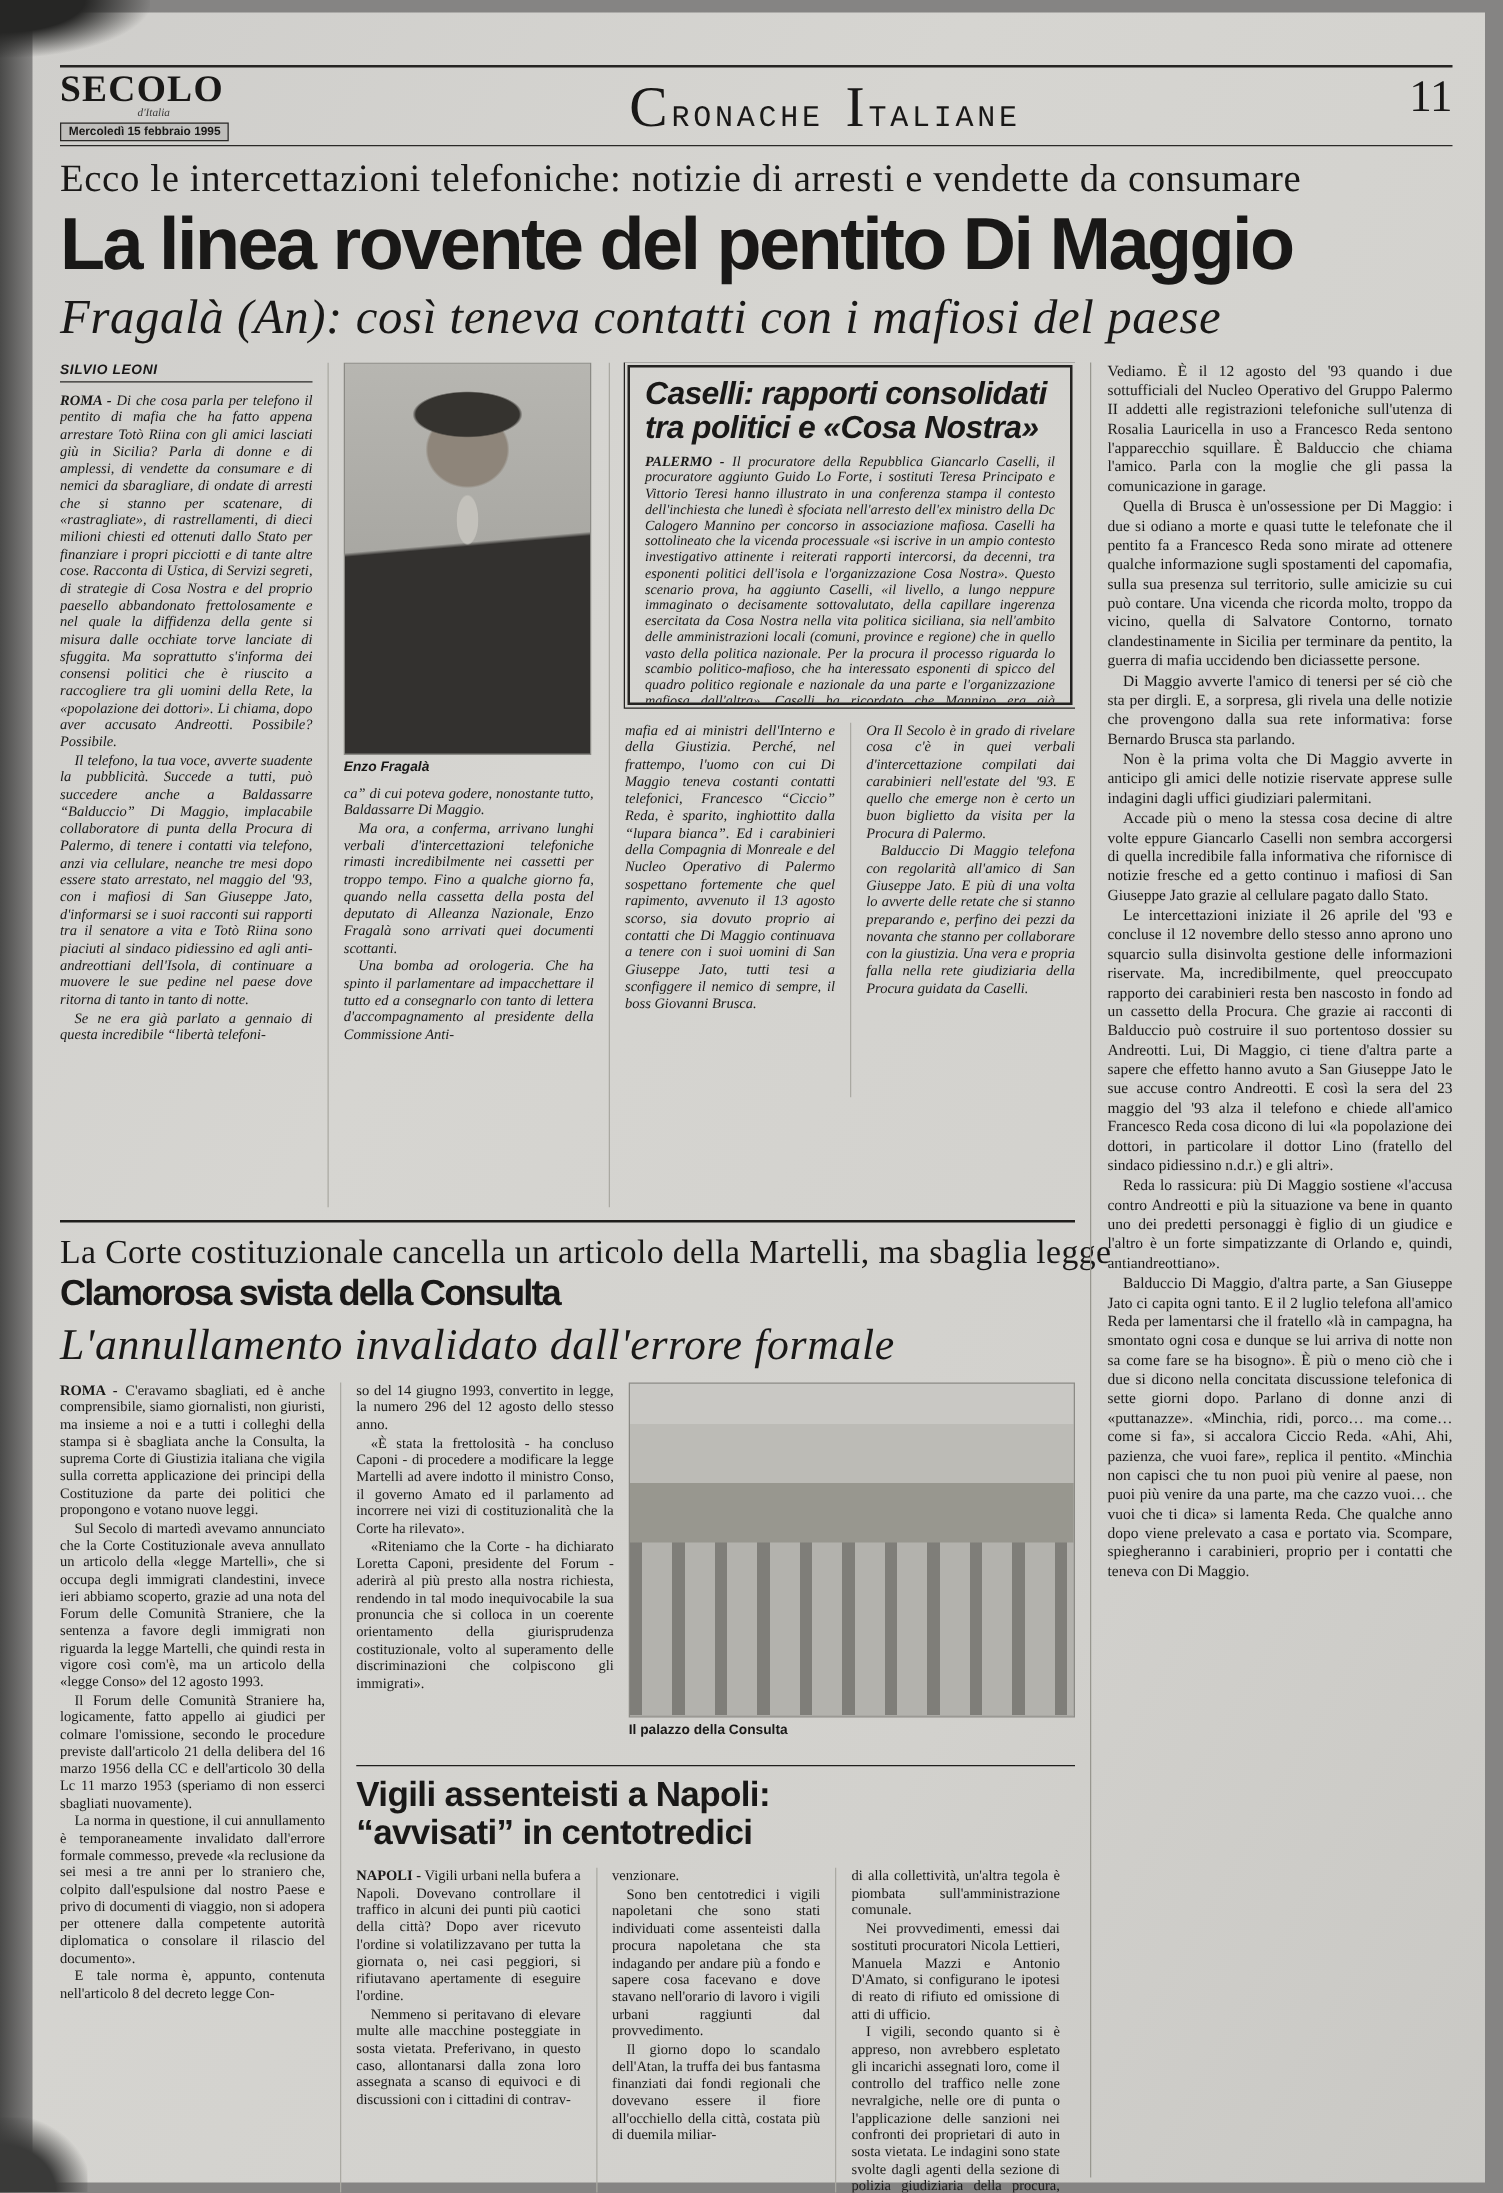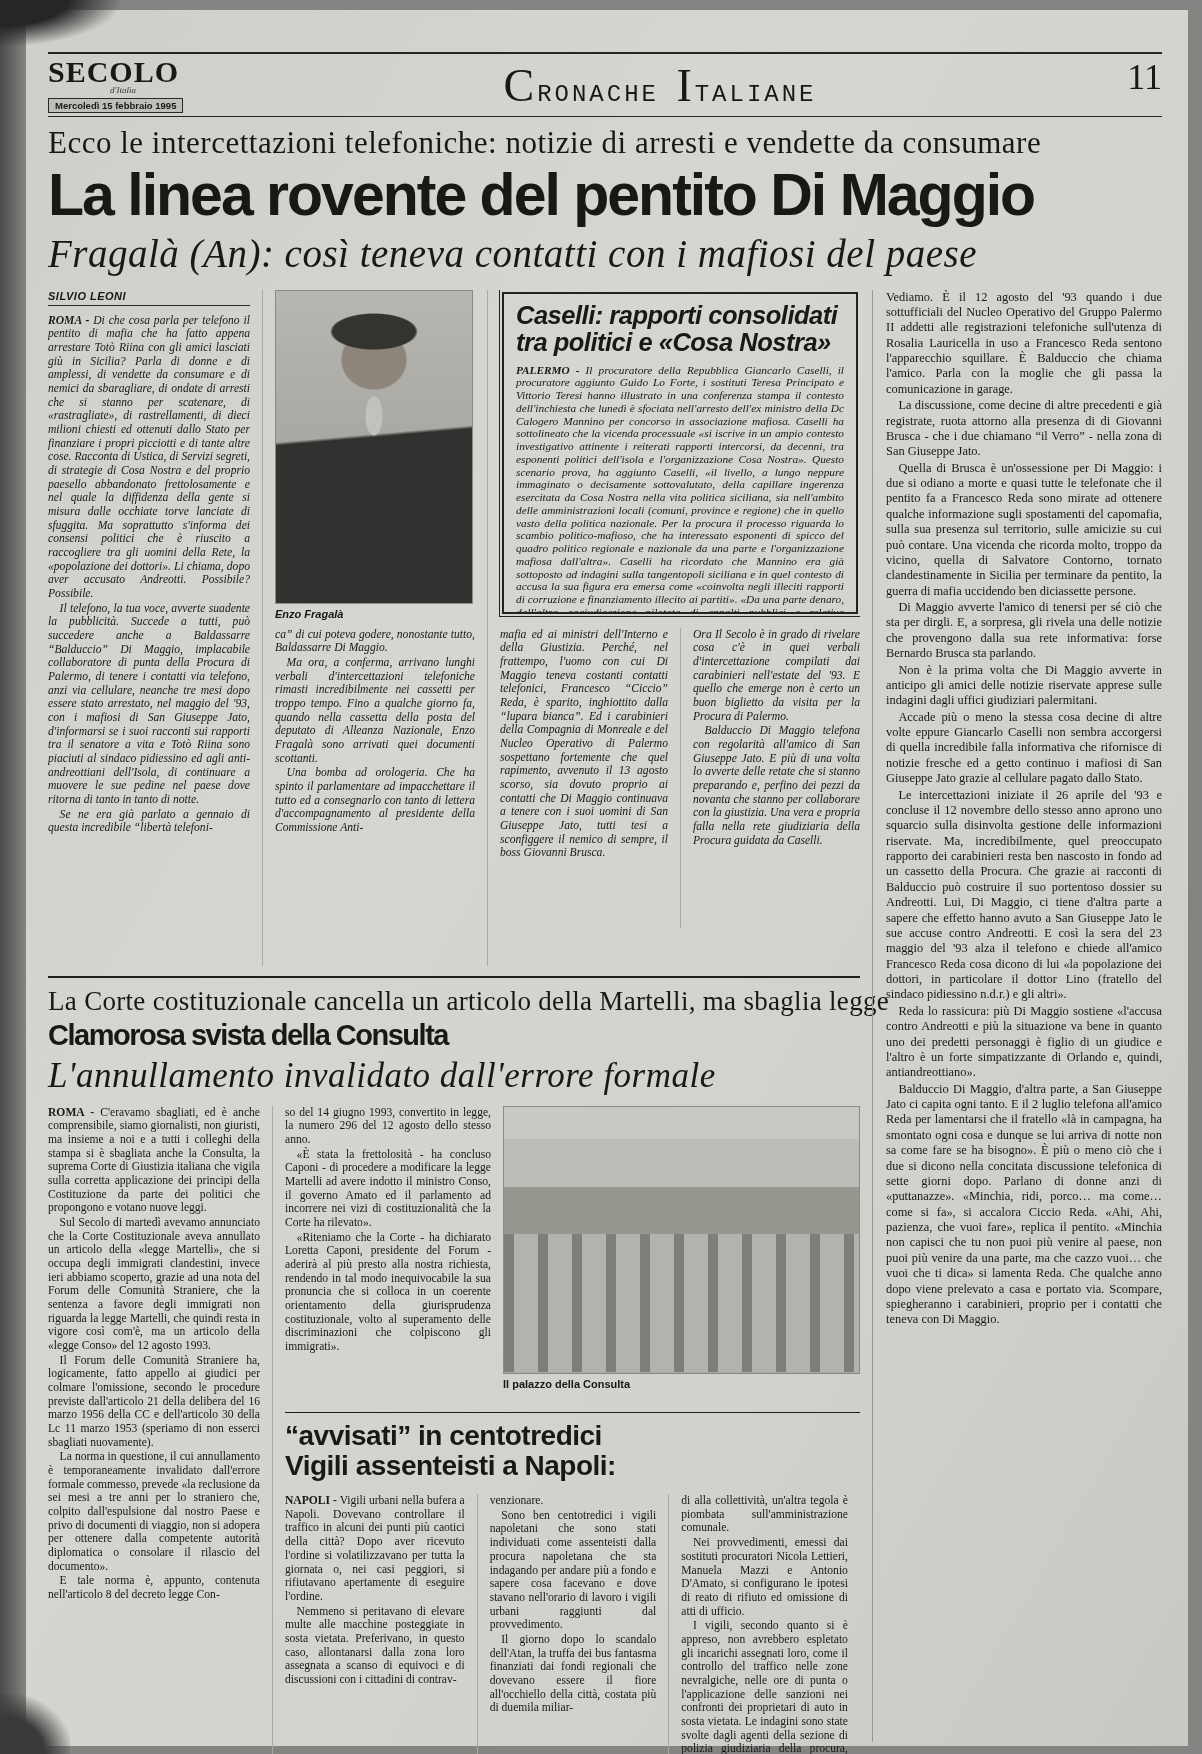--- a/index.html
+++ b/index.html
@@ -58,21 +58,21 @@
     background:
       radial-gradient(ellipse 34% 9% at 50% 13%, #35332f 0 62%, transparent 66%),
       radial-gradient(ellipse 26% 15% at 50% 22%, #8e857a 0 62%, transparent 66%),
       radial-gradient(ellipse 7% 10% at 50% 40%, #c3c1bb 0 60%, transparent 65%),
       linear-gradient(175deg, transparent 46%, #33312f 47%),
       linear-gradient(#b7b6b1, #a5a49f 60%, #8f8e89);
     border:1px solid #8b8a85;}
   .caption{font-family:"Liberation Sans","DejaVu Sans",sans-serif;font-weight:bold;font-size:11px;margin:4px 0 8px 0;}
 
   .caselli-box{border:2.5px solid #242321;outline:1px solid #242321;outline-offset:2px;
-    padding:8px 12px 10px 12px;margin:2px 2px 14px 2px;height:322px;overflow:hidden;box-sizing:border-box;}
+    padding:8px 12px 10px 12px;margin:2px 2px 14px 2px;height:272px;overflow:hidden;box-sizing:border-box;}
   .caselli-head{font-family:"Liberation Sans","DejaVu Sans",sans-serif;font-weight:bold;font-size:25.5px;line-height:1.06;letter-spacing:-0.5px;margin-bottom:8px;}
   .caselli-body{font-size:11.3px;line-height:1.13;text-align:justify;}
   .box-cols{display:flex;height:300px;overflow:hidden;}
   .box-col{width:50%;box-sizing:border-box;}
   .box-col + .box-col{border-left:1px solid #aaa9a2;padding-left:12px;}
   .box-col.first-col{padding-right:12px;}
 
   .thick-rule{border-top:2.5px solid #1f1e1c;margin:10px 0 8px 0;}
   .thin-rule{border-top:1.5px solid #1f1e1c;margin:6px 0 8px 0;}
 
@@ -175,22 +175,22 @@
             <div class="photo-consulta-wrap">
               <div class="photo-consulta"></div>
               <div class="caption">Il palazzo della Consulta</div>
             </div>
           </div>
 
           <div class="thin-rule"></div>
 
           <div>
             <div class="a3-headline">
+              <div>Vigili assenteisti a Napoli:</div>
               <div>“avvisati” in centotredici</div>
-              <div>Vigili assenteisti a Napoli:</div>
             </div>
             <div class="a3-cols">
               <div class="a3-col">
                 <p class="bp first"><span class="dl">NAPOLI -</span> <span>Vigili urbani nella bufera a Napoli. Dovevano controllare il traffico in alcuni dei punti più caotici della città? Dopo aver ricevuto l'ordine si volatilizzavano per tutta la giornata o, nei casi peggiori, si rifiutavano apertamente di eseguire l'ordine.</span></p>
                 <p class="bp">Nemmeno si peritavano di elevare multe alle macchine posteggiate in sosta vietata. Preferivano, in questo caso, allontanarsi dalla zona loro assegnata a scanso di equivoci e di discussioni con i cittadini di contrav-</p>
               </div>
               <div class="a3-col">
                 <p class="bp first">venzionare.</p>
                 <p class="bp">Sono ben centotredici i vigili napoletani che sono stati individuati come assenteisti dalla procura napoletana che sta indagando per andare più a fondo e sapere cosa facevano e dove stavano nell'orario di lavoro i vigili urbani raggiunti dal provvedimento.</p>
                 <p class="bp">Il giorno dopo lo scandalo dell'Atan, la truffa dei bus fantasma finanziati dai fondi regionali che dovevano essere il fiore all'occhiello della città, costata più di duemila miliar-</p>
@@ -201,21 +201,20 @@
                 <p class="bp">I vigili, secondo quanto si è appreso, non avrebbero espletato gli incarichi assegnati loro, come il controllo del traffico nelle zone nevralgiche, nelle ore di punta o l'applicazione delle sanzioni nei confronti dei proprietari di auto in sosta vietata. Le indagini sono state svolte dagli agenti della sezione di polizia giudiziaria della procura, che hanno eseguito numerosi controlli al centro e in periferia.</p>
               </div>
             </div>
           </div>
         </div>
       </div>
     </div>
 
     <div class="right-col">
       <p class="bp first" style="font-size:inherit;line-height:inherit;">Vediamo. È il 12 agosto del '93 quando i due sottufficiali del Nucleo Operativo del Gruppo Palermo II addetti alle registrazioni telefoniche sull'utenza di Rosalia Lauricella in uso a Francesco Reda sentono l'apparecchio squillare. È Balduccio che chiama l'amico. Parla con la moglie che gli passa la comunicazione in garage.</p>
-      <p class="bp" style="font-size:inherit;line-height:inherit;">La discussione, come decine di altre precedenti e già registrate, ruota attorno alla presenza di di Giovanni Brusca - che i due chiamano “il Verro” - nella zona di San Giuseppe Jato.</p>
       <p class="bp" style="font-size:inherit;line-height:inherit;">Quella di Brusca è un'ossessione per Di Maggio: i due si odiano a morte e quasi tutte le telefonate che il pentito fa a Francesco Reda sono mirate ad ottenere qualche informazione sugli spostamenti del capomafia, sulla sua presenza sul territorio, sulle amicizie su cui può contare. Una vicenda che ricorda molto, troppo da vicino, quella di Salvatore Contorno, tornato clandestinamente in Sicilia per terminare da pentito, la guerra di mafia uccidendo ben diciassette persone.</p>
       <p class="bp" style="font-size:inherit;line-height:inherit;">Di Maggio avverte l'amico di tenersi per sé ciò che sta per dirgli. E, a sorpresa, gli rivela una delle notizie che provengono dalla sua rete informativa: forse Bernardo Brusca sta parlando.</p>
       <p class="bp" style="font-size:inherit;line-height:inherit;">Non è la prima volta che Di Maggio avverte in anticipo gli amici delle notizie riservate apprese sulle indagini dagli uffici giudiziari palermitani.</p>
       <p class="bp" style="font-size:inherit;line-height:inherit;">Accade più o meno la stessa cosa decine di altre volte eppure Giancarlo Caselli non sembra accorgersi di quella incredibile falla informativa che rifornisce di notizie fresche ed a getto continuo i mafiosi di San Giuseppe Jato grazie al cellulare pagato dallo Stato.</p>
       <p class="bp" style="font-size:inherit;line-height:inherit;">Le intercettazioni iniziate il 26 aprile del '93 e concluse il 12 novembre dello stesso anno aprono uno squarcio sulla disinvolta gestione delle informazioni riservate. Ma, incredibilmente, quel preoccupato rapporto dei carabinieri resta ben nascosto in fondo ad un cassetto della Procura. Che grazie ai racconti di Balduccio può costruire il suo portentoso dossier su Andreotti. Lui, Di Maggio, ci tiene d'altra parte a sapere che effetto hanno avuto a San Giuseppe Jato le sue accuse contro Andreotti. E così la sera del 23 maggio del '93 alza il telefono e chiede all'amico Francesco Reda cosa dicono di lui «la popolazione dei dottori, in particolare il dottor Lino (fratello del sindaco pidiessino n.d.r.) e gli altri».</p>
       <p class="bp" style="font-size:inherit;line-height:inherit;">Reda lo rassicura: più Di Maggio sostiene «l'accusa contro Andreotti e più la situazione va bene in quanto uno dei predetti personaggi è figlio di un giudice e l'altro è un forte simpatizzante di Orlando e, quindi, antiandreottiano».</p>
       <p class="bp" style="font-size:inherit;line-height:inherit;">Balduccio Di Maggio, d'altra parte, a San Giuseppe Jato ci capita ogni tanto. E il 2 luglio telefona all'amico Reda per lamentarsi che il fratello «là in campagna, ha smontato ogni cosa e dunque se lui arriva di notte non sa come fare se ha bisogno». È più o meno ciò che i due si dicono nella concitata discussione telefonica di sette giorni dopo. Parlano di donne anzi di «puttanazze». «Minchia, ridi, porco… ma come… come si fa», si accalora Ciccio Reda. «Ahi, Ahi, pazienza, che vuoi fare», replica il pentito. «Minchia non capisci che tu non puoi più venire al paese, non puoi più venire da una parte, ma che cazzo vuoi… che vuoi che ti dica» si lamenta Reda. Che qualche anno dopo viene prelevato a casa e portato via. Scompare, spiegheranno i carabinieri, proprio per i contatti che teneva con Di Maggio.</p>
     </div>
   </div>
 </div>

